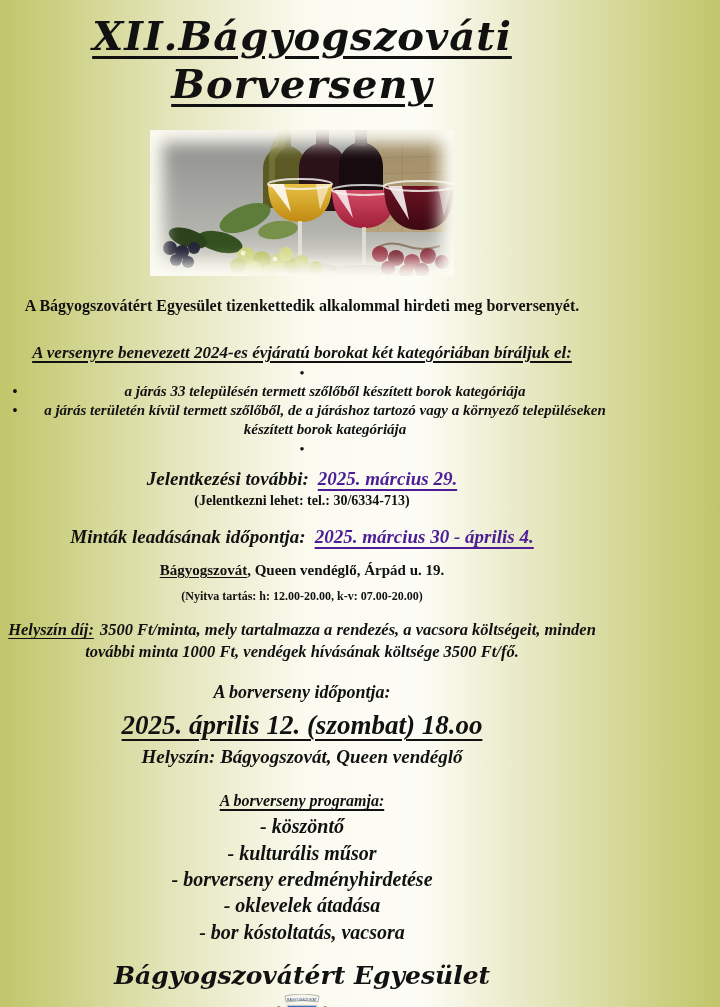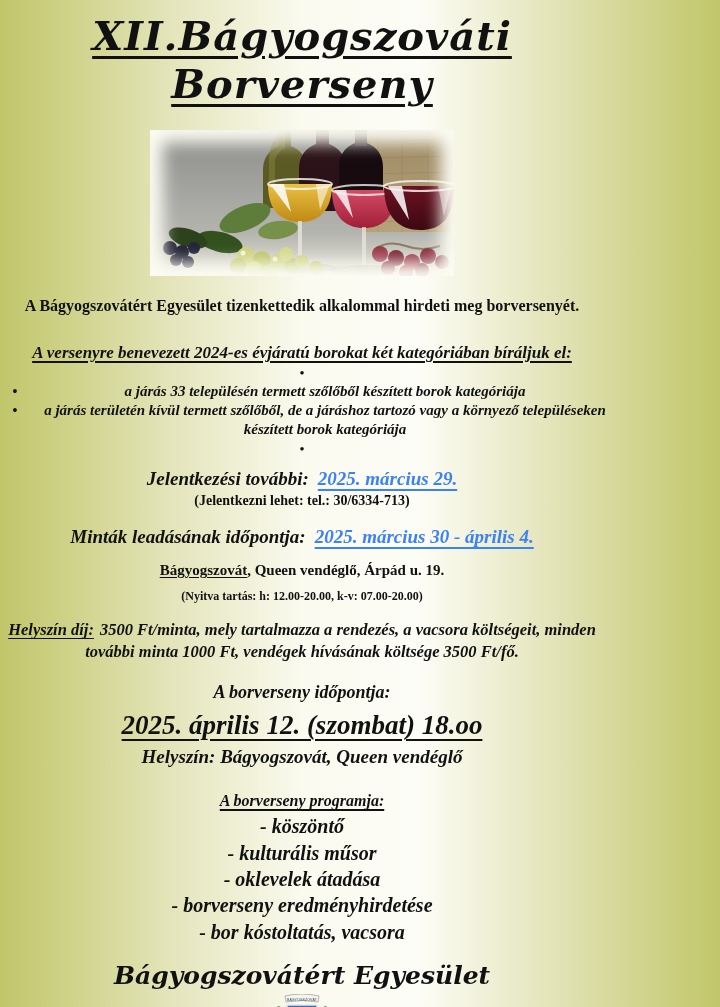--- a/index.html
+++ b/index.html
@@ -29,21 +29,21 @@
     text-align:right;max-width:660px;
   }
   .sep{font-size:13px;font-weight:bold;margin-top:3px;height:14px;line-height:14px;}
   .bullets{margin-top:2px;width:620px;}
   .bullet-row{display:flex;}
   .bullet-mark{width:46px;text-align:center;font-size:14px;font-weight:bold;flex:none;line-height:19px;}
   .bullet-text{flex:1;font-size:15px;font-weight:bold;font-style:italic;text-align:center;line-height:1.28;}
   .deadline-line{margin-top:12px;font-size:19px;font-weight:bold;font-style:italic;}
   .deadline-line .lbl{margin-right:9px;}
   .date-red{
-    color:#3b82f6;
+    color:#4c1d95;
     text-decoration:underline;text-decoration-thickness:2px;text-underline-offset:4px;
   }
   .small-note{margin-top:3px;font-size:14px;font-weight:bold;}
   .location-line{margin-top:14px;font-size:15px;font-weight:bold;}
   .u{text-decoration:underline;text-underline-offset:2px;}
   .hours{margin-top:10px;font-size:12px;font-weight:bold;}
   .fee{margin-top:15px;font-size:16.5px;font-weight:bold;font-style:italic;text-align:center;max-width:684px;line-height:1.3;}
   .fee .lbl{text-decoration:underline;text-underline-offset:3px;margin-right:6px;}
   .event-heading{margin-top:20px;font-size:18px;font-weight:bold;font-style:italic;}
   .event-date{
@@ -218,22 +218,22 @@
   </div>
 
   <div class="event-heading">A borverseny időpontja:</div>
   <div class="event-date">2025. április 12. (szombat) 18.oo</div>
   <div class="event-venue">Helyszín: Bágyogszovát, Queen vendéglő</div>
 
   <div class="prog-heading">A borverseny programja:</div>
   <div class="prog-list">
     <div class="prog-item">- köszöntő</div>
     <div class="prog-item">- kulturális műsor</div>
+    <div class="prog-item">- borverseny eredményhirdetése</div>
     <div class="prog-item">- oklevelek átadása</div>
-    <div class="prog-item">- borverseny eredményhirdetése</div>
     <div class="prog-item">- bor kóstoltatás, vacsora</div>
   </div>
 
   <div class="org">Bágyogszovátért Egyesület</div>
 
   <div class="crest">
     <svg viewBox="0 0 78 64" width="78" height="64">
 
       <path d="M16 16 C7 32 9 48 26 59" stroke="#2f7a33" stroke-width="7" fill="none" stroke-linecap="round" stroke-dasharray="4.5 2.5"></path>
       <path d="M62 16 C71 32 69 48 52 59" stroke="#2f7a33" stroke-width="7" fill="none" stroke-linecap="round" stroke-dasharray="4.5 2.5"></path>

